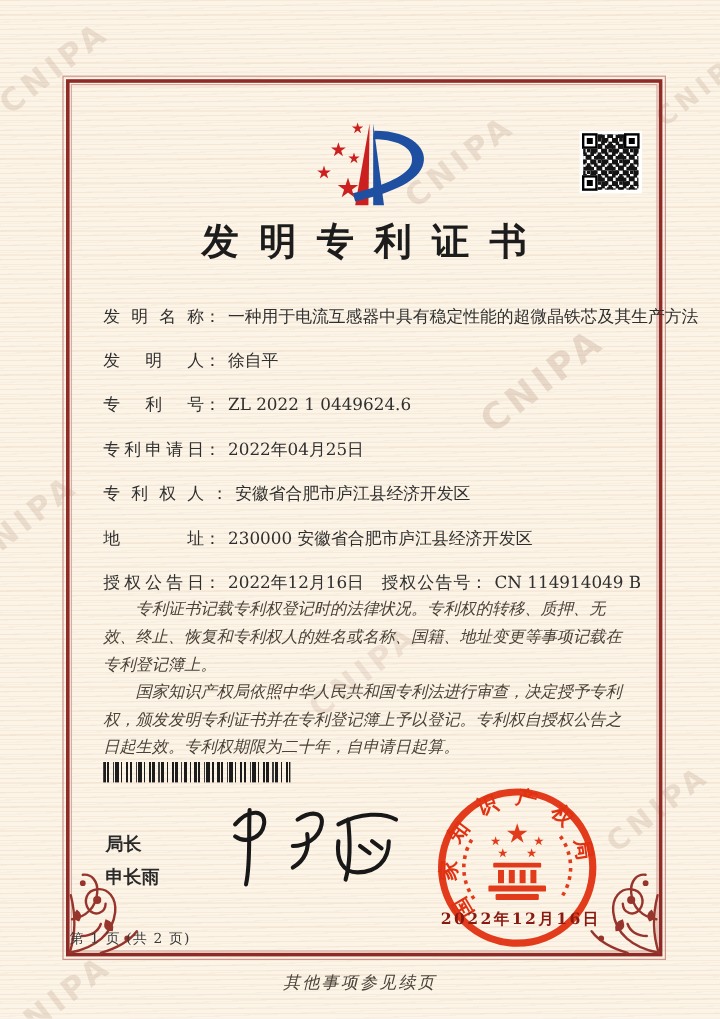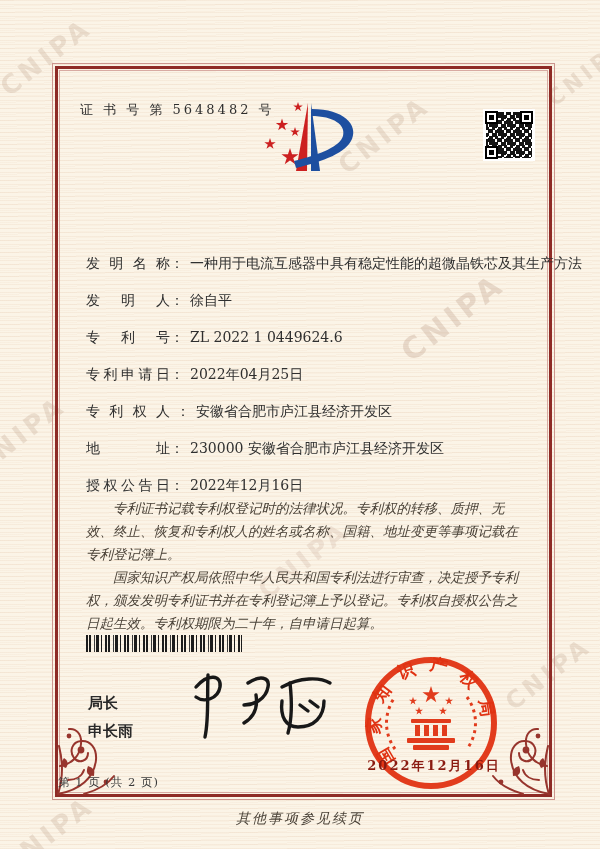--- a/index.html
+++ b/index.html
@@ -131,21 +131,20 @@
       </g>
       <g fill="#97352d">
         <circle cx="27" cy="44" r="3.4"></circle>
         <circle cx="15" cy="30" r="2.4"></circle>
         <circle cx="52" cy="76" r="2.4"></circle>
         <path d="M34,60 q8,2 6,10 q-10,0 -6,-10z"></path>
         <path d="M10,52 q6,4 2,10 q-8,-2 -2,-10z"></path>
       </g>
     </svg>
 
-    <div class="cert-no">证 书 号 第 5648482 号</div>
 
     <svg class="logo" viewBox="0 0 128 76">
       <g fill="#cc2020">
         <path d="M0,-1 L0.588,0.809 L-0.951,-0.309 L0.951,-0.309 L-0.588,0.809 Z" transform="translate(58,8) scale(5)" fill-rule="nonzero"></path>
         <path d="M0,-1 L0.588,0.809 L-0.951,-0.309 L0.951,-0.309 L-0.588,0.809 Z" transform="translate(42,26) scale(6.5)" fill-rule="nonzero"></path>
         <path d="M0,-1 L0.588,0.809 L-0.951,-0.309 L0.951,-0.309 L-0.588,0.809 Z" transform="translate(55,33) scale(5)" fill-rule="nonzero"></path>
         <path d="M0,-1 L0.588,0.809 L-0.951,-0.309 L0.951,-0.309 L-0.588,0.809 Z" transform="translate(30,45) scale(6)" fill-rule="nonzero"></path>
         <path d="M0,-1 L0.588,0.809 L-0.951,-0.309 L0.951,-0.309 L-0.588,0.809 Z" transform="translate(50,58) scale(9)" fill-rule="nonzero"></path>
         <path d="M68,4 L56,72 L67,72 Z"></path>
       </g>
@@ -155,20 +154,21 @@
       </g>
     </svg>
 
     <div class="qr">
       <div class="noise"></div>
       <div class="finder f-tl"></div>
       <div class="finder f-tr"></div>
       <div class="finder f-bl"></div>
     </div>
 
+    <div class="title">发明专利证书</div>
 
     <div class="fields">
       <div class="frow r0">
         <span class="flabel">发明名称</span><span class="fcolon">：</span><span class="fvalue">一种用于电流互感器中具有稳定性能的超微晶铁芯及其生产方法</span>
       </div>
       <div class="frow r1">
         <span class="flabel">发明人</span><span class="fcolon">：</span><span class="fvalue">徐自平</span>
       </div>
       <div class="frow r2">
         <span class="flabel">专利号</span><span class="fcolon">：</span><span class="fvalue">ZL 2022 1 0449624.6</span>
@@ -177,20 +177,23 @@
         <span class="flabel">专利申请日</span><span class="fcolon">：</span><span class="fvalue">2022年04月25日</span>
       </div>
       <div class="frow r4">
         <span class="flabel">专利权人</span><span class="fcolon"></span><span class="fcolon">：</span><span class="fvalue">安徽省合肥市庐江县经济开发区</span>
       </div>
       <div class="frow r5">
         <span class="flabel">地址</span><span class="fcolon">：</span><span class="fvalue">230000 安徽省合肥市庐江县经济开发区</span>
       </div>
       <div class="frow r6">
         <span class="flabel">授权公告日</span><span class="fcolon">：</span><span class="fvalue">2022年12月16日</span>
+        <span class="pair2">
+          <span class="flabel">授权公告号</span><span class="fcolon">：</span><span class="fvalue">CN 114914049 B</span>
+        </span>
       </div>
     </div>
 
     <div class="paras">
       <p>专利证书记载专利权登记时的法律状况。专利权的转移、质押、无效、终止、恢复和专利权人的姓名或名称、国籍、地址变更等事项记载在专利登记簿上。</p>
       <p>国家知识产权局依照中华人民共和国专利法进行审查，决定授予专利权，颁发发明专利证书并在专利登记簿上予以登记。专利权自授权公告之日起生效。专利权期限为二十年，自申请日起算。</p>
     </div>
 
     <div class="barcode"></div>
 

